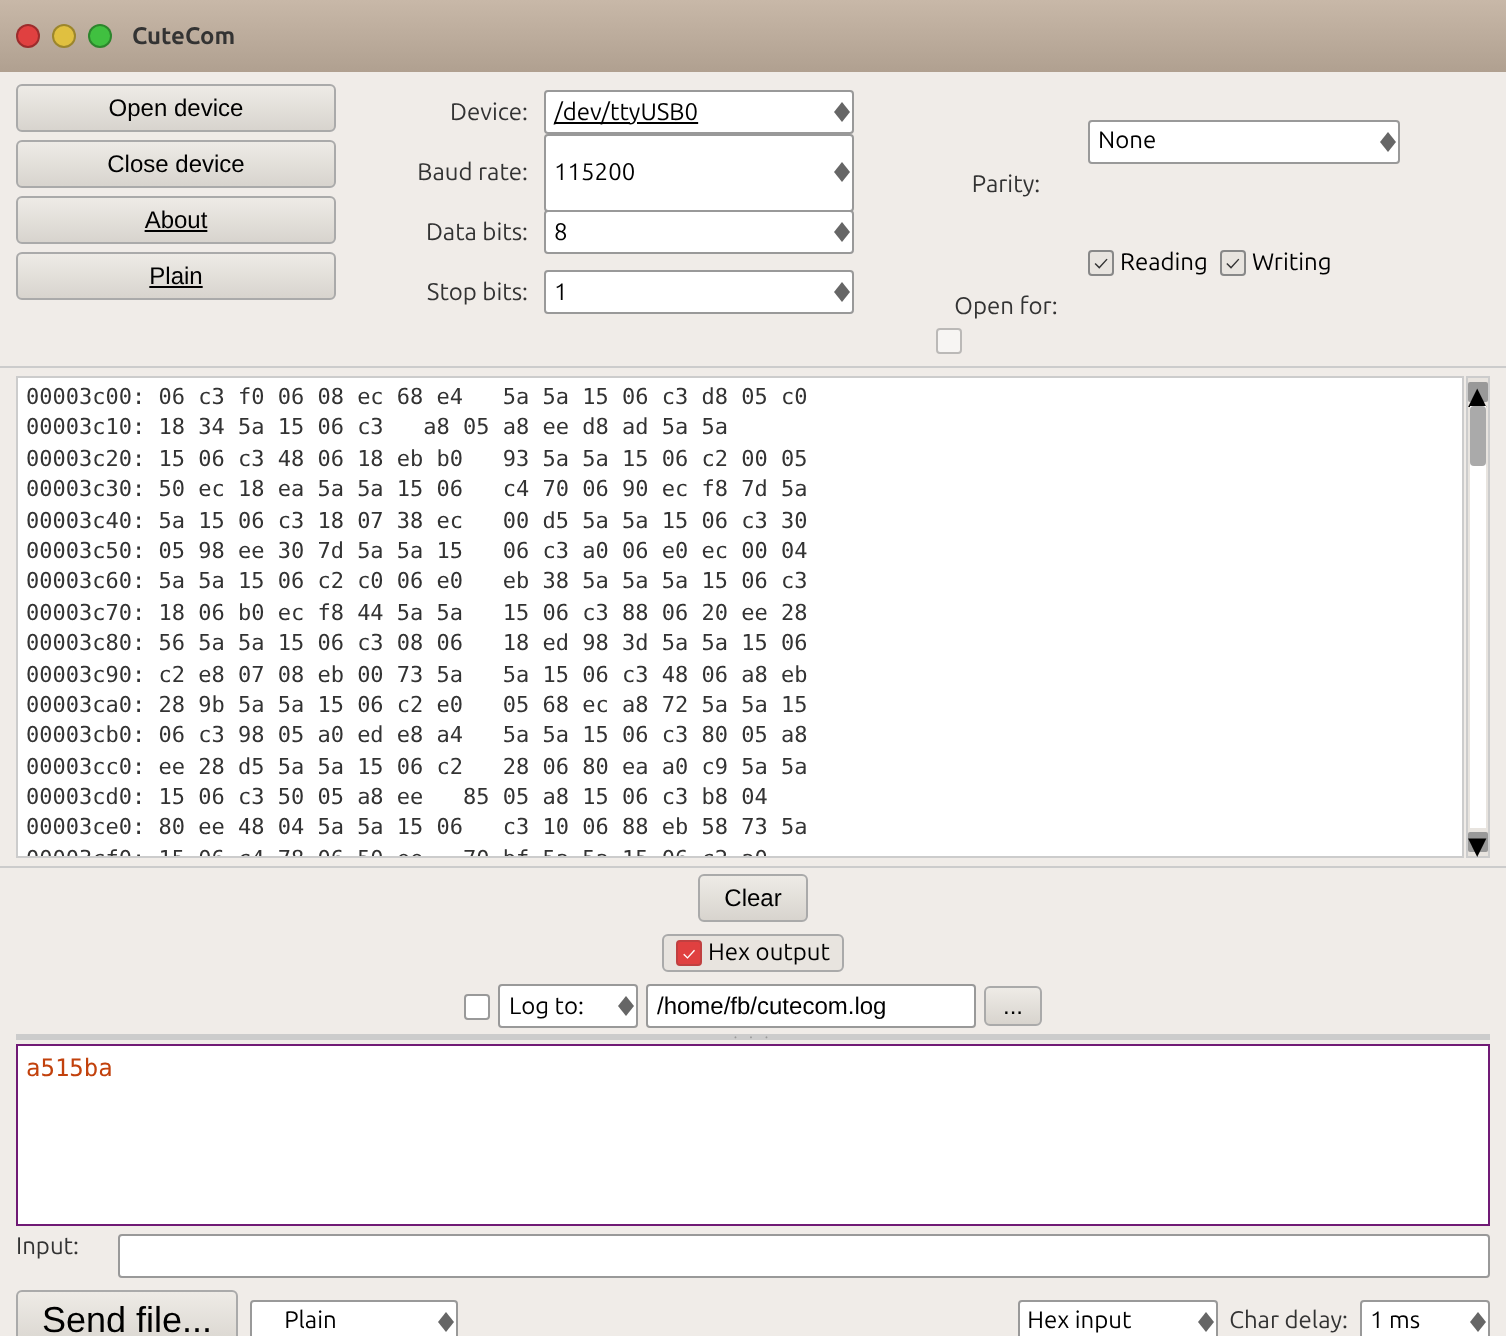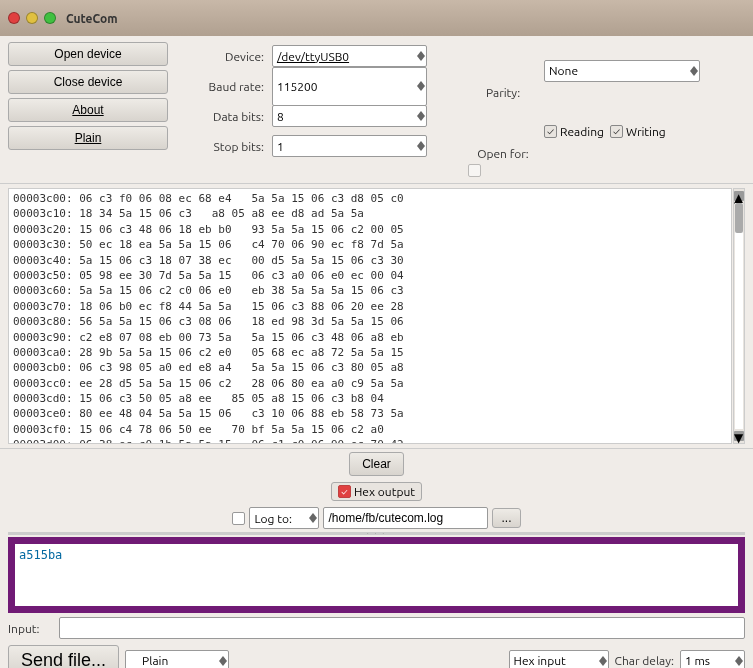--- a/index.html
+++ b/index.html
@@ -163,32 +163,31 @@
     .dots-btn {
       border: 1px solid #aaa;
       background: linear-gradient(to bottom, #eeebe6, #d8d4ce);
       padding: 2px 8px;
       border-radius: 3px;
       cursor: pointer;
       font-size: 12px;
     }
     .output-area {
       background: white;
-      border: 7px solid #701a75;
+      border: 1px solid #701a75;
       margin: 2px 8px;
-      height: 76px;
+      height: 91px;
       padding: 4px;
       font-family: monospace;
       font-size: 12px;
-      color: #0369a1;
+      color: #c2410c;
       overflow-y: auto;
     }
     .input-row {
       display: flex;
-      align-items: center;
       padding: 2px 8px;
       gap: 20px;
     }
     .input-label {
       font-size: 12px;
       color: #333;
     }
     .input-field {
       flex: 1;
       border: 1px solid #999;

